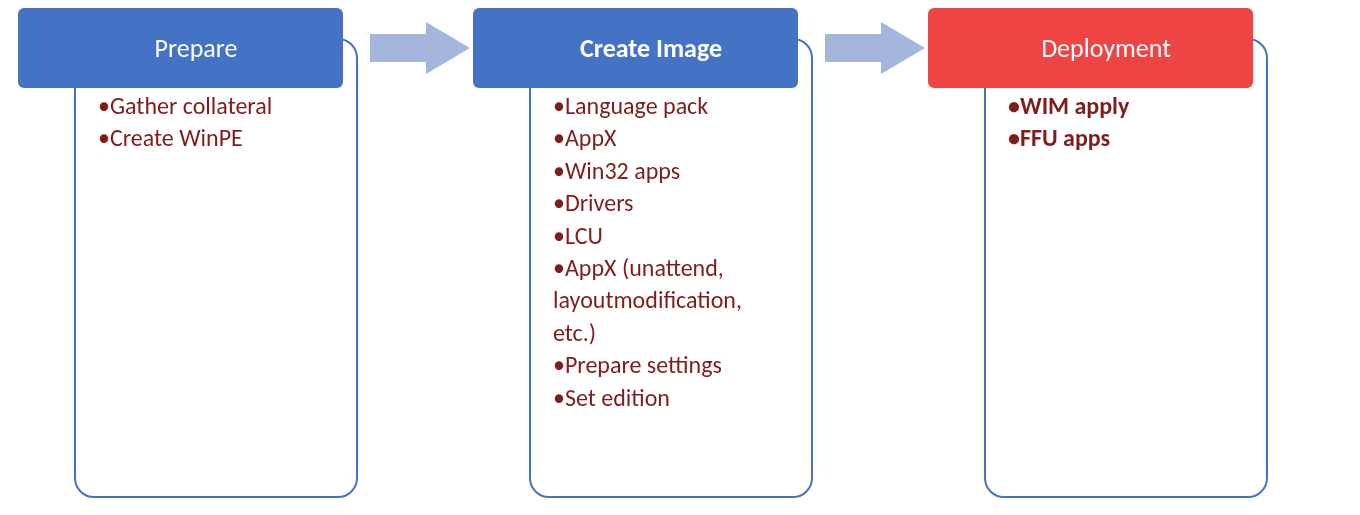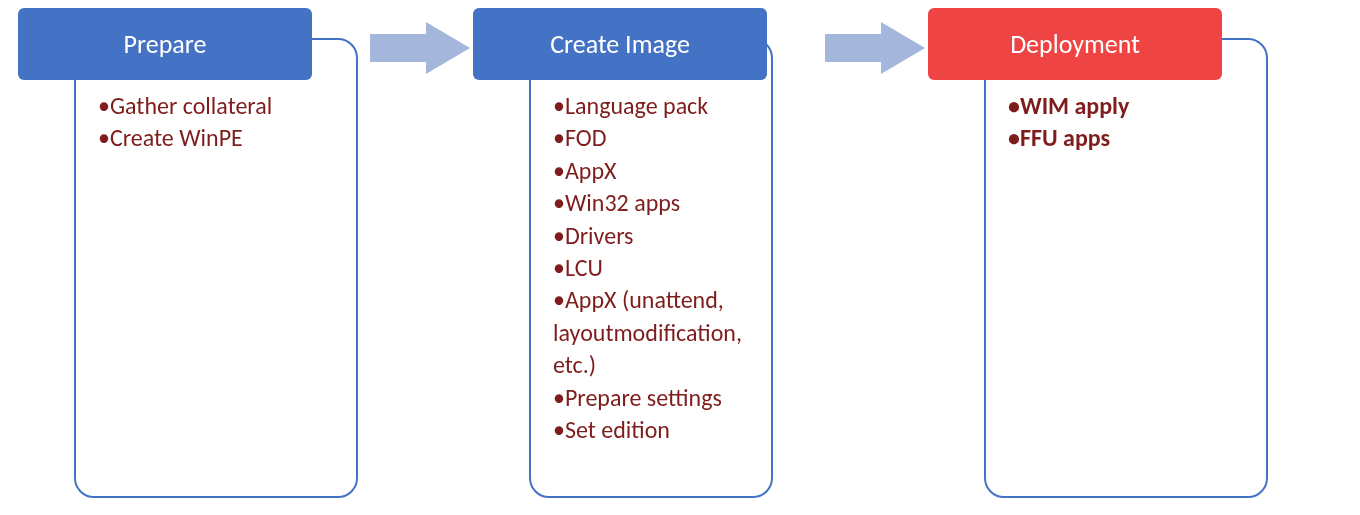--- a/index.html
+++ b/index.html
@@ -17,29 +17,30 @@
     height: 515px;
   }
   .stage {
     position: absolute;
     top: 0;
   }
   .stage-header {
     position: absolute;
     top: 8px;
     left: 0;
-    height: 72px;
+    height: 80px;
     display: flex;
     align-items: center;
     justify-content: center;
     color: #ffffff;
     font-size: 26px;
     font-weight: 400;
     border-radius: 6px;
     z-index: 2;
+    padding-left: 31px;
   }
   .stage-body {
     position: absolute;
     top: 38px;
     border: 2px solid;
     border-radius: 20px;
     background: #ffffff;
     box-sizing: border-box;
     height: 460px;
     z-index: 1;
@@ -83,25 +84,24 @@
     </div>
   </div>
 
   <div class="arrow" style="left:370px;">
     <svg width="100" height="52" viewBox="0 0 100 52">
       <polygon points="0,12 56,12 56,0 100,26 56,52 56,40 0,40" fill="#A5B6DD"></polygon>
     </svg>
   </div>
 
   <div class="stage" style="left:473px; width:340px;">
-    <div class="stage-header" style="width:294px; background:#4472C4;">Create Image</div>
-    <div class="stage-body" style="left:56px; width:244px; border-color:#4472C4;">
+    <div class="stage-header" style="width:294px; background:#4472C4;font-weight:bold;">Create Image</div>
+    <div class="stage-body" style="left:56px; width:284px; border-color:#4472C4;">
       <ul>
         <li>Language pack</li>
-        <li>FOD</li>
         <li>AppX</li>
         <li>Win32 apps</li>
         <li>Drivers</li>
         <li>LCU</li>
         <li>AppX (unattend, layoutmodification, etc.)</li>
         <li>Prepare settings</li>
         <li>Set edition</li>
       </ul>
     </div>
   </div>

